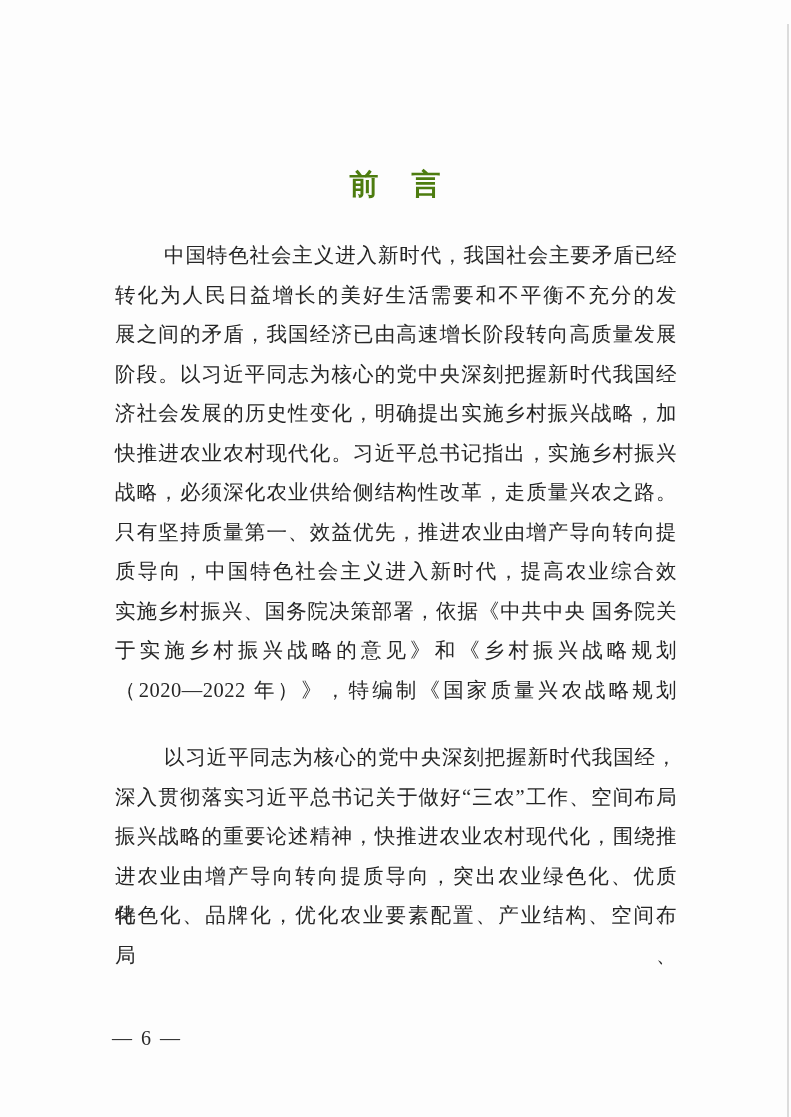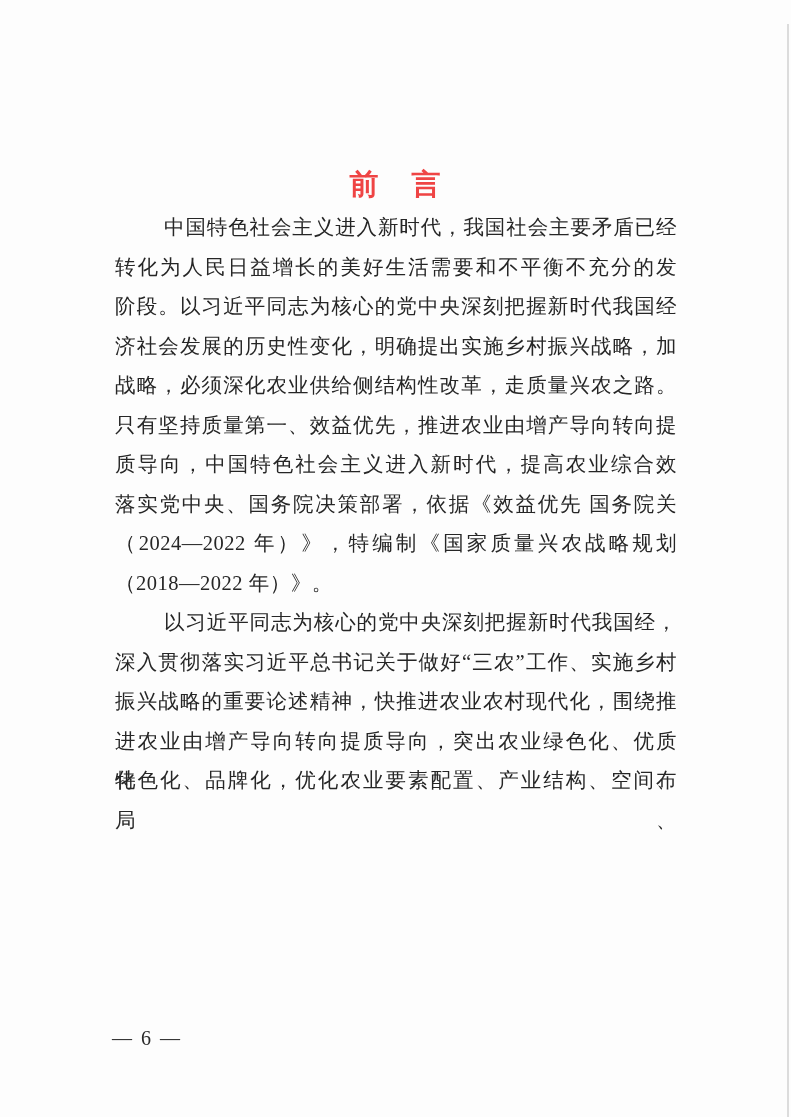--- a/index.html
+++ b/index.html
@@ -30,41 +30,42 @@
   }
   .doc-title {
     position: absolute;
     left: 115px;
     top: 165px;
     width: 562px;
     margin: 0;
     text-align: center;
     font-size: 29px;
     font-weight: bold;
-    color: #ef4444;
+    color: #4d7c0f;
     letter-spacing: 2px;
   }
   .doc-body {
     position: absolute;
     left: 115px;
     top: 208px;
     width: 562px;
   }
   .line {
     height: 39.5px;
     line-height: 39.5px;
     font-size: 20.5px;
     letter-spacing: 0.5px;
     text-align: justify;
     text-align-last: justify;
     text-justify: inter-ideograph;
     color: #262626;
   }
   .line.indent {
     text-indent: 49px;
+    margin-top: 28px;
   }
   .line.short {
     text-align-last: left;
   }
   .footer {
     position: absolute;
     left: 112px;
     top: 1027px;
     font-size: 20px;
     letter-spacing: 2px;
@@ -76,31 +77,33 @@
 
 <div class="page">
 
   <div class="scan-edge"></div>
 
   <h1 class="doc-title">前　言</h1>
 
   <div class="doc-body">
     <div class="line indent">中国特色社会主义进入新时代，我国社会主要矛盾已经</div>
     <div class="line">转化为人民日益增长的美好生活需要和不平衡不充分的发</div>
+    <div class="line">展之间的矛盾，我国经济已由高速增长阶段转向高质量发展</div>
     <div class="line">阶段。以习近平同志为核心的党中央深刻把握新时代我国经</div>
     <div class="line">济社会发展的历史性变化，明确提出实施乡村振兴战略，加</div>
+    <div class="line">快推进农业农村现代化。习近平总书记指出，实施乡村振兴</div>
     <div class="line">战略，必须深化农业供给侧结构性改革，走质量兴农之路。</div>
     <div class="line">只有坚持质量第一、效益优先，推进农业由增产导向转向提</div>
     <div class="line">质导向，中国特色社会主义进入新时代，提高农业综合效</div>
-    <div class="line">落实党中央、国务院决策部署，依据《效益优先 国务院关</div>
-    <div class="line">（2024—2022 年）》，特编制《国家质量兴农战略规划</div>
-    <div class="line short">（2018—2022 年）》。</div>
+    <div class="line">实施乡村振兴、国务院决策部署，依据《中共中央 国务院关</div>
+    <div class="line">于实施乡村振兴战略的意见》和《乡村振兴战略规划</div>
+    <div class="line">（2020—2022 年）》，特编制《国家质量兴农战略规划</div>
 
     <div class="line indent">以习近平同志为核心的党中央深刻把握新时代我国经，</div>
-    <div class="line">深入贯彻落实习近平总书记关于做好“三农”工作、实施乡村</div>
+    <div class="line">深入贯彻落实习近平总书记关于做好“三农”工作、空间布局</div>
     <div class="line">振兴战略的重要论述精神，快推进农业农村现代化，围绕推</div>
     <div class="line">进农业由增产导向转向提质导向，突出农业绿色化、优质化、</div>
     <div class="line">特色化、品牌化，优化农业要素配置、产业结构、空间布局、</div>
   </div>
 
   <div class="footer">— 6 —</div>
 
 </div>
 
 </body></html>

